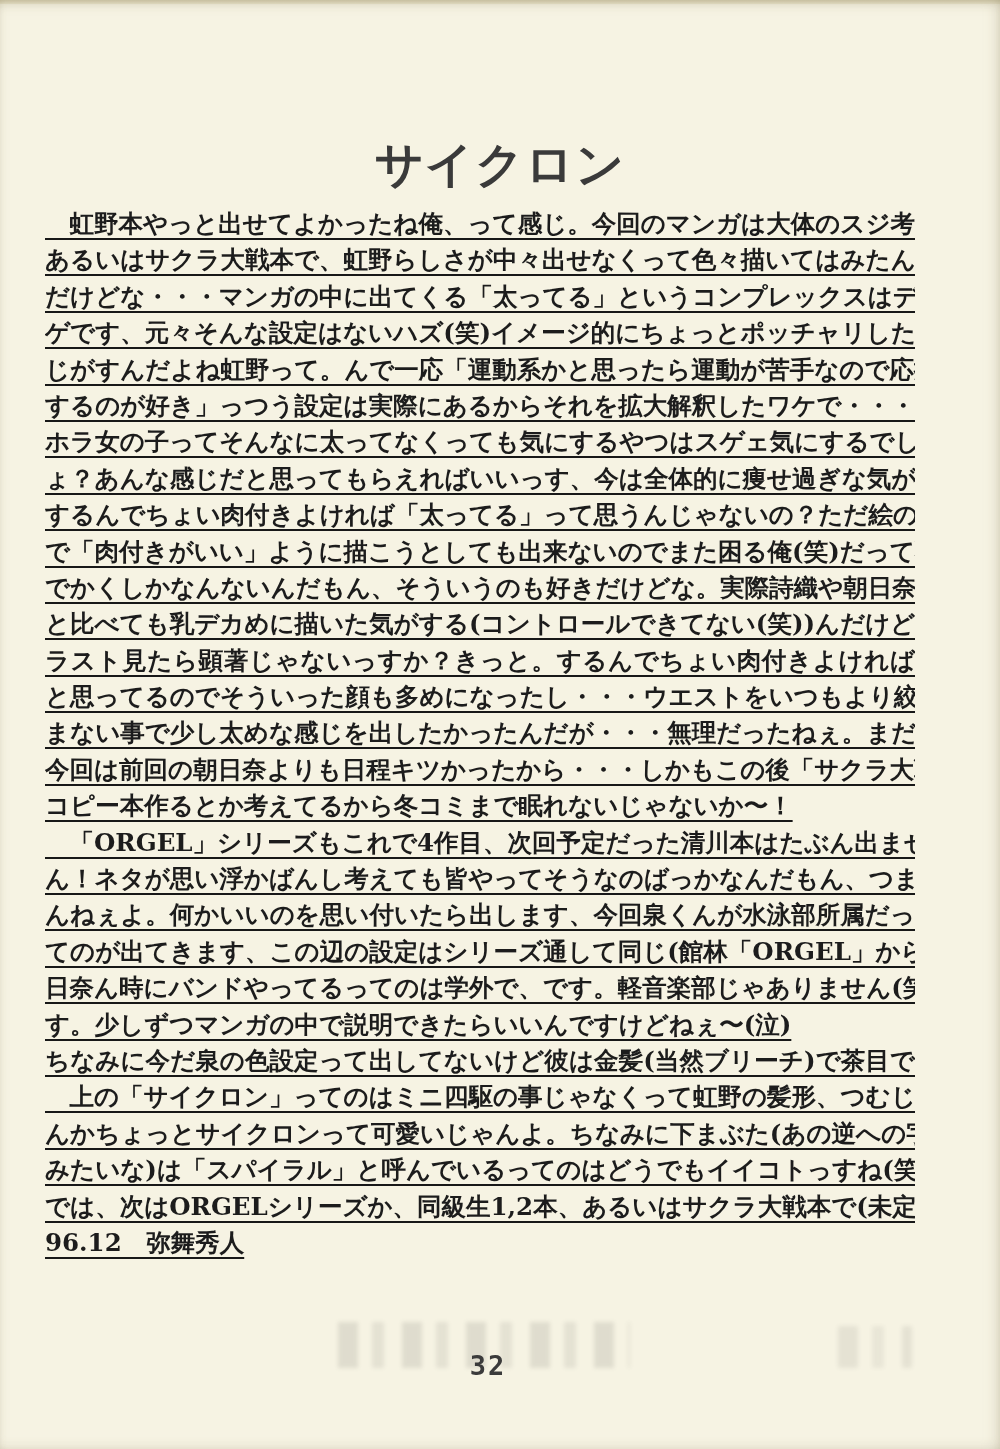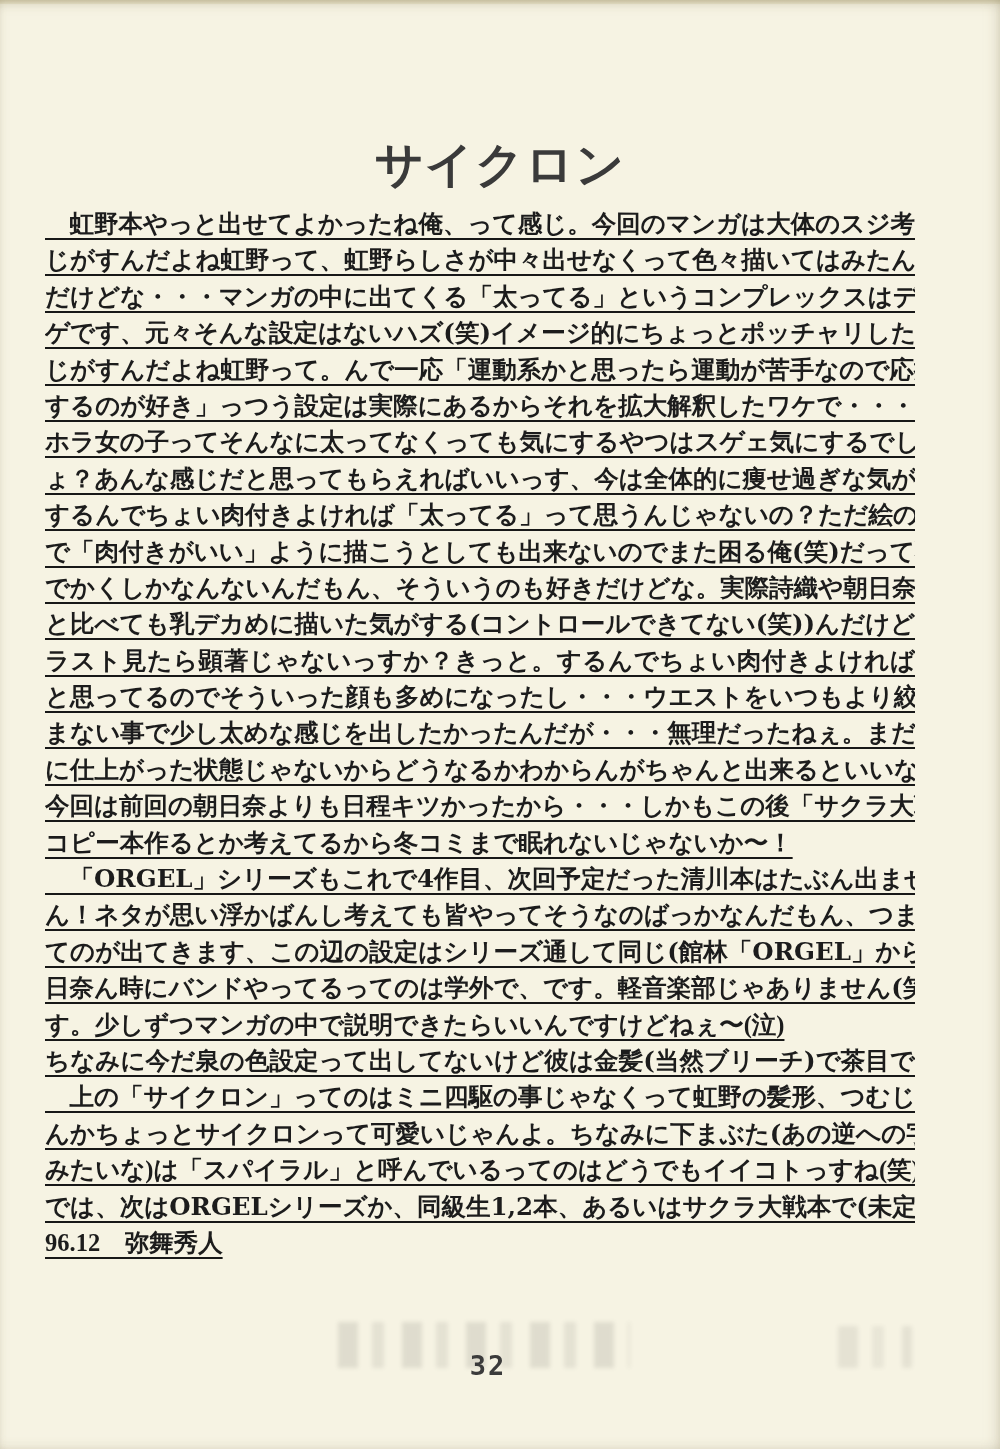--- a/index.html
+++ b/index.html
@@ -61,21 +61,20 @@
     color: var(--ink, #1c1c1c);
     text-align: justify;
     text-align-last: justify;
     text-justify: inter-character;
     overflow: hidden;
     white-space: nowrap;
   }
   .line.no-fill {
     text-align: right;
     text-align-last: left;
-    font-family: Liberation Serif, serif;
   }
   .line .u {
     text-decoration: underline;
     text-decoration-thickness: 1.8px;
     text-underline-offset: 6px;
     text-decoration-color: #181818;
   }
 
   .page-number {
     position: absolute;
@@ -112,39 +111,39 @@
 <body>
 
 <div class="paper">
   <div class="paper-topline"></div>
   <div class="paper-shade"></div>
 
   <h1 class="doc-title">サイクロン</h1>
 
   <div class="body-text">
       <div class="line"><span class="u">　虹野本やっと出せてよかったね俺、って感じ。今回のマンガは大体のスジ考</span></div>
-      <div class="line"><span class="u">じがすんだよね虹野って、虹野らしさが中々出せなくって色々描いてはみたん</span></div>
+      <div class="line"><span class="u">あるいはサクラ大戦本で、虹野らしさが中々出せなくって色々描いてはみたん</span></div>
       <div class="line"><span class="u">だけどな・・・マンガの中に出てくる「太ってる」というコンプレックスはデッチア</span></div>
       <div class="line"><span class="u">ゲです、元々そんな設定はないハズ(笑)イメージ的にちょっとポッチャリした感</span></div>
       <div class="line"><span class="u">じがすんだよね虹野って。んで一応「運動系かと思ったら運動が苦手なので応援</span></div>
       <div class="line"><span class="u">するのが好き」っつう設定は実際にあるからそれを拡大解釈したワケで・・・まぁ</span></div>
       <div class="line"><span class="u">ホラ女の子ってそんなに太ってなくっても気にするやつはスゲェ気にするでし</span></div>
       <div class="line"><span class="u">ょ？あんな感じだと思ってもらえればいいっす、今は全体的に痩せ過ぎな気が</span></div>
       <div class="line"><span class="u">するんでちょい肉付きよければ「太ってる」って思うんじゃないの？ただ絵の方</span></div>
       <div class="line"><span class="u">で「肉付きがいい」ように描こうとしても出来ないのでまた困る俺(笑)だって乳が</span></div>
       <div class="line"><span class="u">でかくしかなんないんだもん、そういうのも好きだけどな。実際詩織や朝日奈</span></div>
       <div class="line"><span class="u">と比べても乳デカめに描いた気がする(コントロールできてない(笑))んだけどイ</span></div>
       <div class="line"><span class="u">ラスト見たら顕著じゃないっすか？きっと。するんでちょい肉付きよければ</span></div>
       <div class="line"><span class="u">と思ってるのでそういった顔も多めになったし・・・ウエストをいつもより絞り込</span></div>
       <div class="line"><span class="u">まない事で少し太めな感じを出したかったんだが・・・無理だったねぇ。まだ完全</span></div>
-      <div class="line"><span class="u">に仕上がった状態じゃないからどうなるかわからんがちゃんと出来るといいな</span></div>
       <div class="line"><span class="u">今回は前回の朝日奈よりも日程キツかったから・・・しかもこの後「サクラ大戦」の</span></div>
       <div class="line no-fill"><span class="u">コピー本作るとか考えてるから冬コミまで眠れないじゃないか〜！</span></div>
       <div class="line"><span class="u">　「ORGEL」シリーズもこれで4作目、次回予定だった清川本はたぶん出ませ</span></div>
       <div class="line"><span class="u">ん！ネタが思い浮かばんし考えても皆やってそうなのばっかなんだもん、つま</span></div>
+      <div class="line"><span class="u">んねぇよ。何かいいのを思い付いたら出します、今回泉くんが水泳部所属だっ</span></div>
       <div class="line"><span class="u">てのが出てきます、この辺の設定はシリーズ通して同じ(館林「ORGEL」から)朝</span></div>
       <div class="line"><span class="u">日奈ん時にバンドやってるってのは学外で、です。軽音楽部じゃありません(笑)</span></div>
       <div class="line no-fill"><span class="u">す。少しずつマンガの中で説明できたらいいんですけどねぇ〜(泣)</span></div>
       <div class="line"><span class="u">ちなみに今だ泉の色設定って出してないけど彼は金髪(当然ブリーチ)で茶目で</span></div>
       <div class="line"><span class="u">　上の「サイクロン」ってのはミニ四駆の事じゃなくって虹野の髪形、つむじか</span></div>
       <div class="line"><span class="u">んかちょっとサイクロンって可愛いじゃんよ。ちなみに下まぶた(あの逆への字</span></div>
       <div class="line no-fill"><span class="u">みたいな)は「スパイラル」と呼んでいるってのはどうでもイイコトっすね(笑)</span></div>
       <div class="line"><span class="u">では、次はORGELシリーズか、同級生1,2本、あるいはサクラ大戦本で(未定)</span></div>
       <div class="line no-fill"><span class="u">96.12　弥舞秀人</span></div>
     </div>

